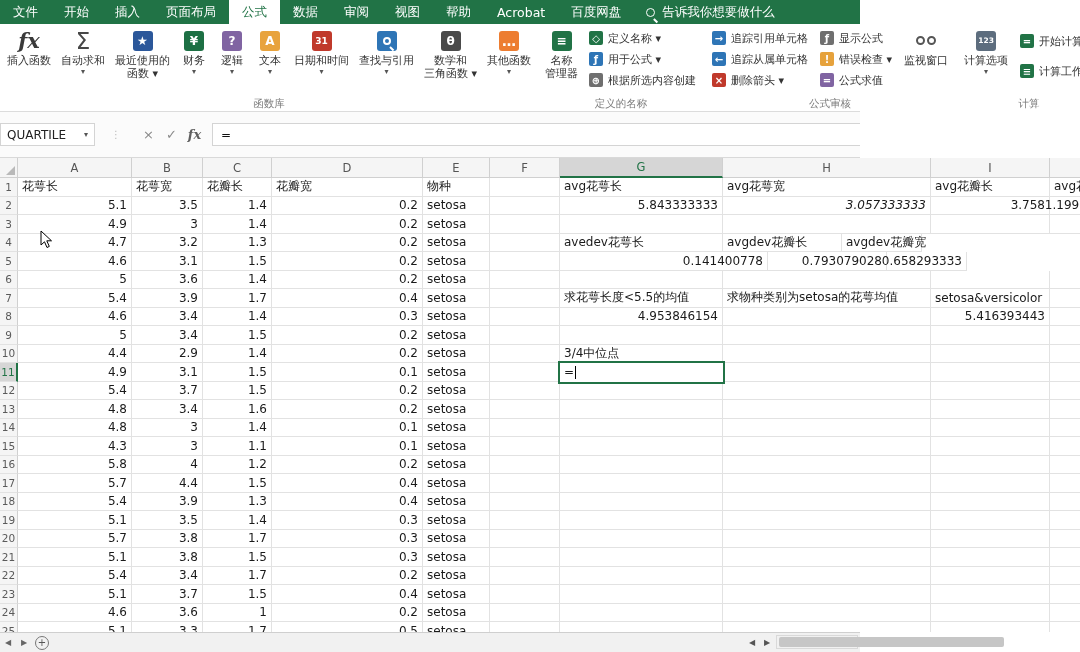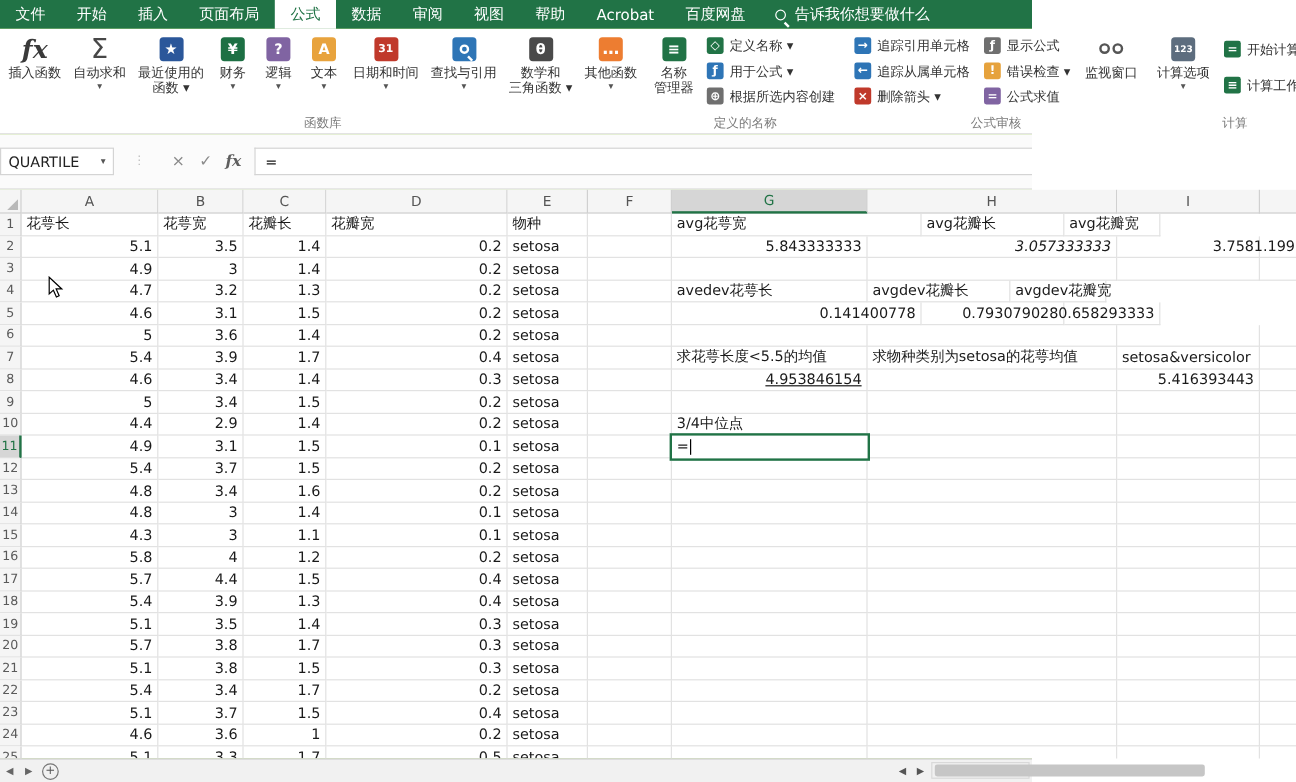--- a/index.html
+++ b/index.html
@@ -1,18 +1,18 @@
 <!DOCTYPE html>
 <html><head>
 <meta charset="utf-8">
 <style>
   *{box-sizing:border-box;margin:0;padding:0;}
   html,body{width:1080px;height:652px;overflow:hidden;}
   body{font-family:"DejaVu Sans","Liberation Sans",sans-serif;font-size:12px;color:#1a1a1a;background:#fff;}
-  .app{position:relative;width:860px;height:652px;background:#84cc16;}
+  .app{position:relative;width:860px;height:652px;background:#404040;}
 
   
   .tabbar{position:absolute;top:0;left:0;right:0;height:24px;background:#217346;display:flex;align-items:stretch;color:#fff;font-size:12.5px;}
   .tabbar .tabs{display:flex;align-items:stretch;}
   .rtab{padding:0 13px;display:flex;align-items:center;white-space:nowrap;cursor:default;}
   .rtab.active{background:#fff;color:#217346;}
   .tb-search{display:flex;align-items:center;gap:7px;padding:0 12px;white-space:nowrap;}
   .magw{width:9px;height:9px;border:1.5px solid #fff;border-radius:50%;position:relative;display:inline-block;flex:0 0 auto;}
   .magw::after{content:"";position:absolute;width:5px;height:1.5px;background:#fff;left:7px;top:9px;transform:rotate(45deg);transform-origin:left center;}
 
@@ -320,20 +320,21 @@
         <div class="hcell" style="width: 80px;">J</div>
       </div>
       <div class="grow">
         <div class="rnum">1</div>
         <div class="cell text" style="width: 114px;">花萼长</div>
         <div class="cell text" style="width: 71px;">花萼宽</div>
         <div class="cell text" style="width: 69px;">花瓣长</div>
         <div class="cell text" style="width: 151px;">花瓣宽</div>
         <div class="cell text" style="width: 67px;">物种</div>
         <div class="cell text" style="width: 70px;"></div>
+        <div class="cell text" style="width: 163px;">avg花萼长</div>
         <div class="cell text" style="width: 208px;">avg花萼宽</div>
         <div class="cell text" style="width: 119px;">avg花瓣长</div>
         <div class="cell text" style="width: 80px;">avg花瓣宽</div>
       </div>
       <div class="grow">
         <div class="rnum">2</div>
         <div class="cell num" style="width: 114px;">5.1</div>
         <div class="cell num" style="width: 71px;">3.5</div>
         <div class="cell num" style="width: 69px;">1.4</div>
         <div class="cell num" style="width: 151px;">0.2</div>
@@ -408,21 +409,21 @@
         <div class="cell text" style="width: 80px;"></div>
       </div>
       <div class="grow">
         <div class="rnum">8</div>
         <div class="cell num" style="width: 114px;">4.6</div>
         <div class="cell num" style="width: 71px;">3.4</div>
         <div class="cell num" style="width: 69px;">1.4</div>
         <div class="cell num" style="width: 151px;">0.3</div>
         <div class="cell text" style="width: 67px;">setosa</div>
         <div class="cell text" style="width: 70px;"></div>
-        <div class="cell num" style="width: 163px; text-decoration: underline;">4.953846154</div>
+        <div class="cell num" style="width: 163px;">4.953846154</div>
         <div class="cell text" style="width: 208px;"></div>
         <div class="cell num" style="width: 119px;">5.416393443</div>
         <div class="cell text" style="width: 80px;"></div>
       </div>
       <div class="grow">
         <div class="rnum">9</div>
         <div class="cell num" style="width: 114px;">5</div>
         <div class="cell num" style="width: 71px;">3.4</div>
         <div class="cell num" style="width: 69px;">1.5</div>
         <div class="cell num" style="width: 151px;">0.2</div>

